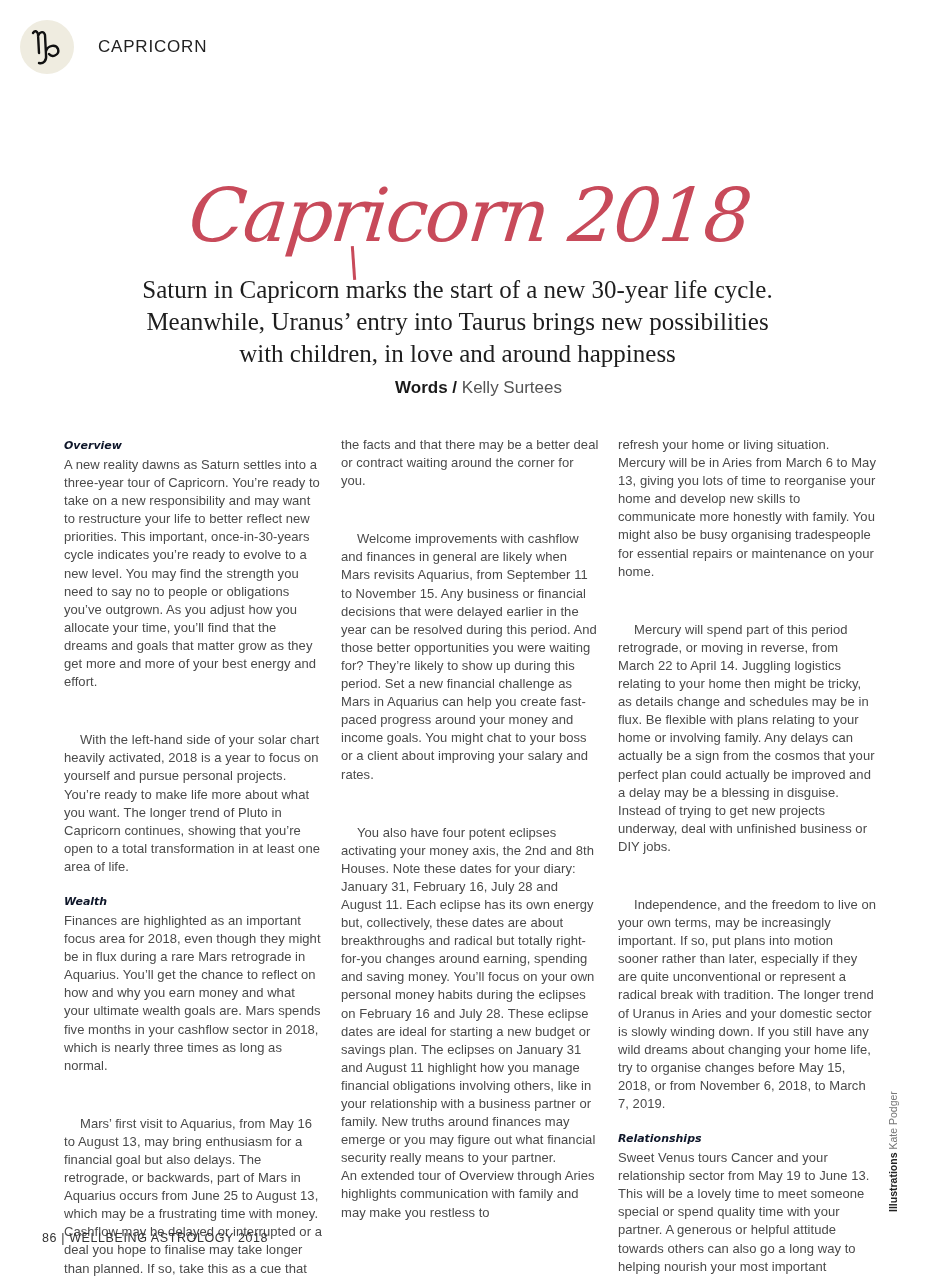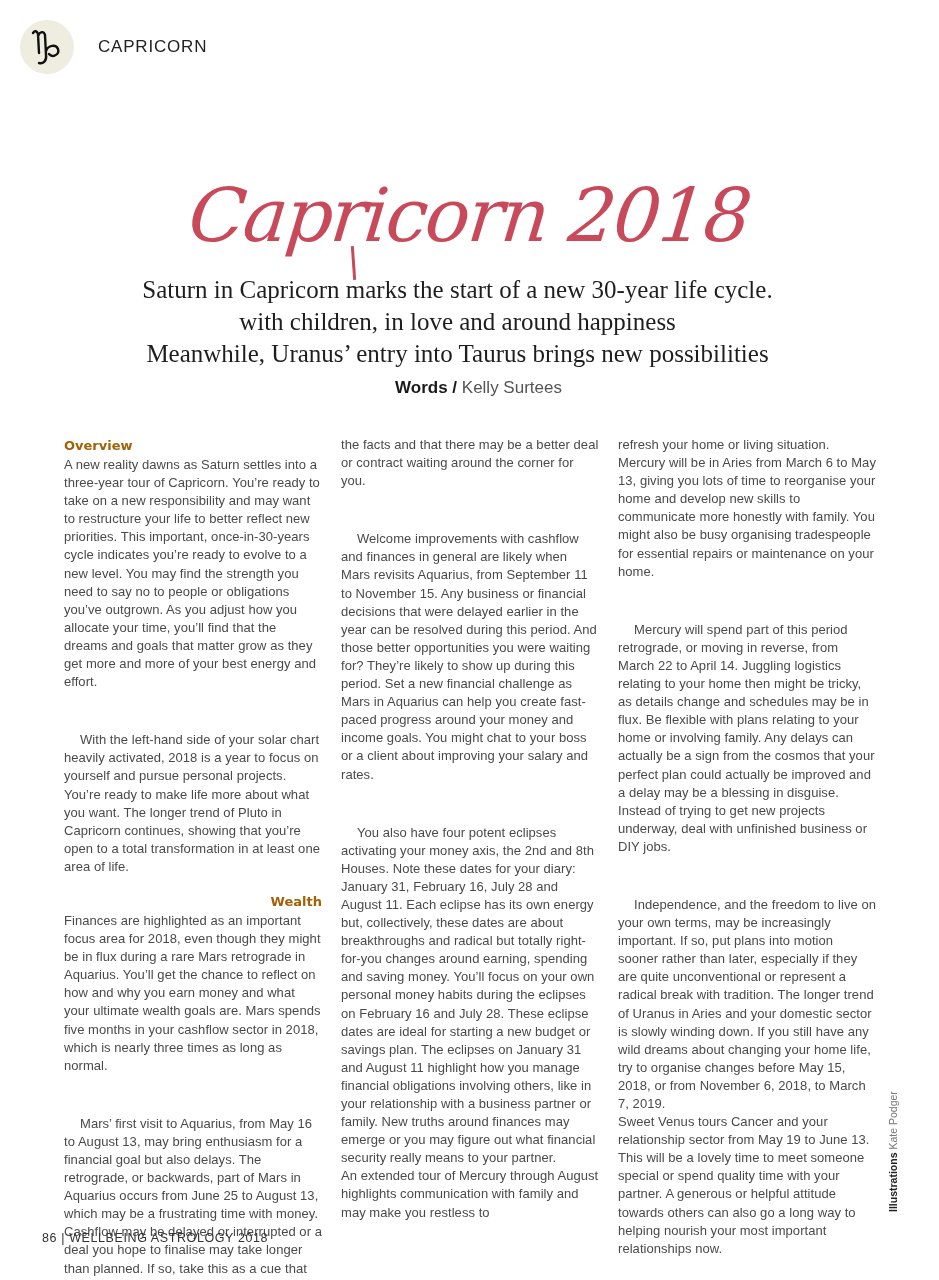--- a/index.html
+++ b/index.html
@@ -44,24 +44,24 @@
       position: absolute; top: 436px; left: 64px; width: 812px;
       display: flex; gap: 19px;
     }
     .col { width: 258px; }
     .col p {
       font-family: "Liberation Sans", sans-serif; font-size: 13px; line-height: 18.1px;
       color: #4a4a4a; letter-spacing: 0.05px;
     }
     .col p.indent { text-indent: 16px; margin-top: 40px; }
     .col h2 {
-      font-family: "DejaVu Sans", sans-serif; font-size: 13px; font-weight: bold;
-      color: #a16207; line-height: 20px; margin-top: 0;
+      font-family: "DejaVu Sans", sans-serif; font-size: 11px; font-weight: bold;
+      color: #0f172a; line-height: 20px; margin-top: 0; font-style: italic;
     }
-    .col h2.spaced { margin-top: 16px; text-align: right; }
+    .col h2.spaced { margin-top: 16px; }
 
     .credit {
       position: absolute; left: 887px; top: 1212px; transform-origin: left top;
       transform: rotate(-90deg); white-space: nowrap;
       font-family: "Liberation Sans", sans-serif; font-size: 10.5px; color: #777;
     }
     .credit .label { font-weight: bold; color: #222; }
 
     .footer {
       position: absolute; left: 42px; top: 1231px;
@@ -78,48 +78,49 @@
     </svg>
   </div>
   <span class="section-label">CAPRICORN</span>
 </div>
 
 <div class="title">Capricorn 2018</div>
 <div class="title-stroke"></div>
 
 <div class="subtitle">
   <div>Saturn in Capricorn marks the start of a new 30-year life cycle.</div>
+  <div>Meanwhile, Uranus’ entry into Taurus brings new possibilities</div>
   <div>with children, in love and around happiness</div>
-  <div>Meanwhile, Uranus’ entry into Taurus brings new possibilities</div>
 </div>
 
 <div class="byline">
   <span class="label">Words /</span>
   <span class="name">Kelly Surtees</span>
 </div>
 
 <div class="columns">
   <div class="col">
     <h2>Overview</h2>
     <p>A new reality dawns as Saturn settles into a three-year tour of Capricorn. You’re ready to take on a new responsibility and may want to restructure your life to better reflect new priorities. This important, once-in-30-years cycle indicates you’re ready to evolve to a new level. You may find the strength you need to say no to people or obligations you’ve outgrown. As you adjust how you allocate your time, you’ll find that the dreams and goals that matter grow as they get more and more of your best energy and effort.</p>
     <p class="indent">With the left-hand side of your solar chart heavily activated, 2018 is a year to focus on yourself and pursue personal projects. You’re ready to make life more about what you want. The longer trend of Pluto in Capricorn continues, showing that you’re open to a total transformation in at least one area of life.</p>
     <h2 class="spaced">Wealth</h2>
     <p>Finances are highlighted as an important focus area for 2018, even though they might be in flux during a rare Mars retrograde in Aquarius. You’ll get the chance to reflect on how and why you earn money and what your ultimate wealth goals are. Mars spends five months in your cashflow sector in 2018, which is nearly three times as long as normal.</p>
     <p class="indent">Mars’ first visit to Aquarius, from May 16 to August 13, may bring enthusiasm for a financial goal but also delays. The retrograde, or backwards, part of Mars in Aquarius occurs from June 25 to August 13, which may be a frustrating time with money. Cashflow may be delayed or interrupted or a deal you hope to finalise may take longer than planned. If so, take this as a cue that you don’t yet have all</p>
   </div>
   <div class="col">
     <p>the facts and that there may be a better deal or contract waiting around the corner for you.</p>
     <p class="indent">Welcome improvements with cashflow and finances in general are likely when Mars revisits Aquarius, from September 11 to November 15. Any business or financial decisions that were delayed earlier in the year can be resolved during this period. And those better opportunities you were waiting for? They’re likely to show up during this period. Set a new financial challenge as Mars in Aquarius can help you create fast-paced progress around your money and income goals. You might chat to your boss or a client about improving your salary and rates.</p>
     <p class="indent">You also have four potent eclipses activating your money axis, the 2nd and 8th Houses. Note these dates for your diary: January 31, February 16, July 28 and August 11. Each eclipse has its own energy but, collectively, these dates are about breakthroughs and radical but totally right-for-you changes around earning, spending and saving money. You’ll focus on your own personal money habits during the eclipses on February 16 and July 28. These eclipse dates are ideal for starting a new budget or savings plan. The eclipses on January 31 and August 11 highlight how you manage financial obligations involving others, like in your relationship with a business partner or family. New truths around finances may emerge or you may figure out what financial security really means to your partner.</p>
-    <p>An extended tour of Mercury through August highlights communication with family and may make you restless to</p>
+    <p>An extended tour of Overview through Aries highlights communication with family and may make you restless to</p>
   </div>
   <div class="col">
     <p>refresh your home or living situation. Mercury will be in Aries from March 6 to May 13, giving you lots of time to reorganise your home and develop new skills to communicate more honestly with family. You might also be busy organising tradespeople for essential repairs or maintenance on your home.</p>
     <p class="indent">Mercury will spend part of this period retrograde, or moving in reverse, from March 22 to April 14. Juggling logistics relating to your home then might be tricky, as details change and schedules may be in flux. Be flexible with plans relating to your home or involving family. Any delays can actually be a sign from the cosmos that your perfect plan could actually be improved and a delay may be a blessing in disguise. Instead of trying to get new projects underway, deal with unfinished business or DIY jobs.</p>
     <p class="indent">Independence, and the freedom to live on your own terms, may be increasingly important. If so, put plans into motion sooner rather than later, especially if they are quite unconventional or represent a radical break with tradition. The longer trend of Uranus in Aries and your domestic sector is slowly winding down. If you still have any wild dreams about changing your home life, try to organise changes before May 15, 2018, or from November 6, 2018, to March 7, 2019.</p>
+    <h2 class="spaced">Relationships</h2>
     <p>Sweet Venus tours Cancer and your relationship sector from May 19 to June 13. This will be a lovely time to meet someone special or spend quality time with your partner. A generous or helpful attitude towards others can also go a long way to helping nourish your most important relationships now.</p>
   </div>
 </div>
 
 <div class="credit">
   <span class="label">Illustrations</span>
   <span class="name">Kate Podger</span>
 </div>
 
 <div class="footer">

